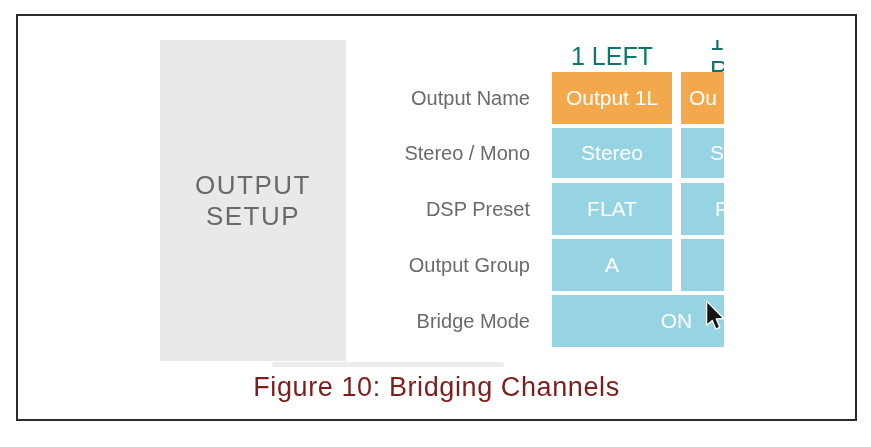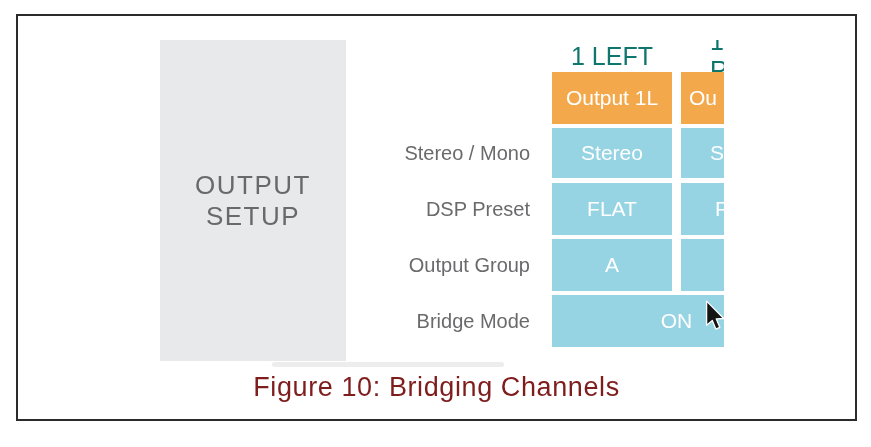--- a/index.html
+++ b/index.html
@@ -75,20 +75,21 @@
       <div>OUTPUT</div>
       <div>SETUP</div>
     </div>
   </div>
 
   <div class="white-panel">
 
     <div class="col-header h1">1 LEFT</div>
     <div class="col-header h2">1 R</div>
 
+    <div class="row-label r1">Output Name</div>
     <div class="row-label r3">DSP Preset</div>
     <div class="row-label r2">Stereo / Mono</div>
     <div class="row-label r4">Output Group</div>
     <div class="row-label r5">Bridge Mode</div>
 
     <div class="cell orange r1">Output 1L</div>
     <div class="cell blue r3">FLAT</div>
     <div class="cell blue r2">Stereo</div>
     <div class="cell blue r4">A</div>
 

